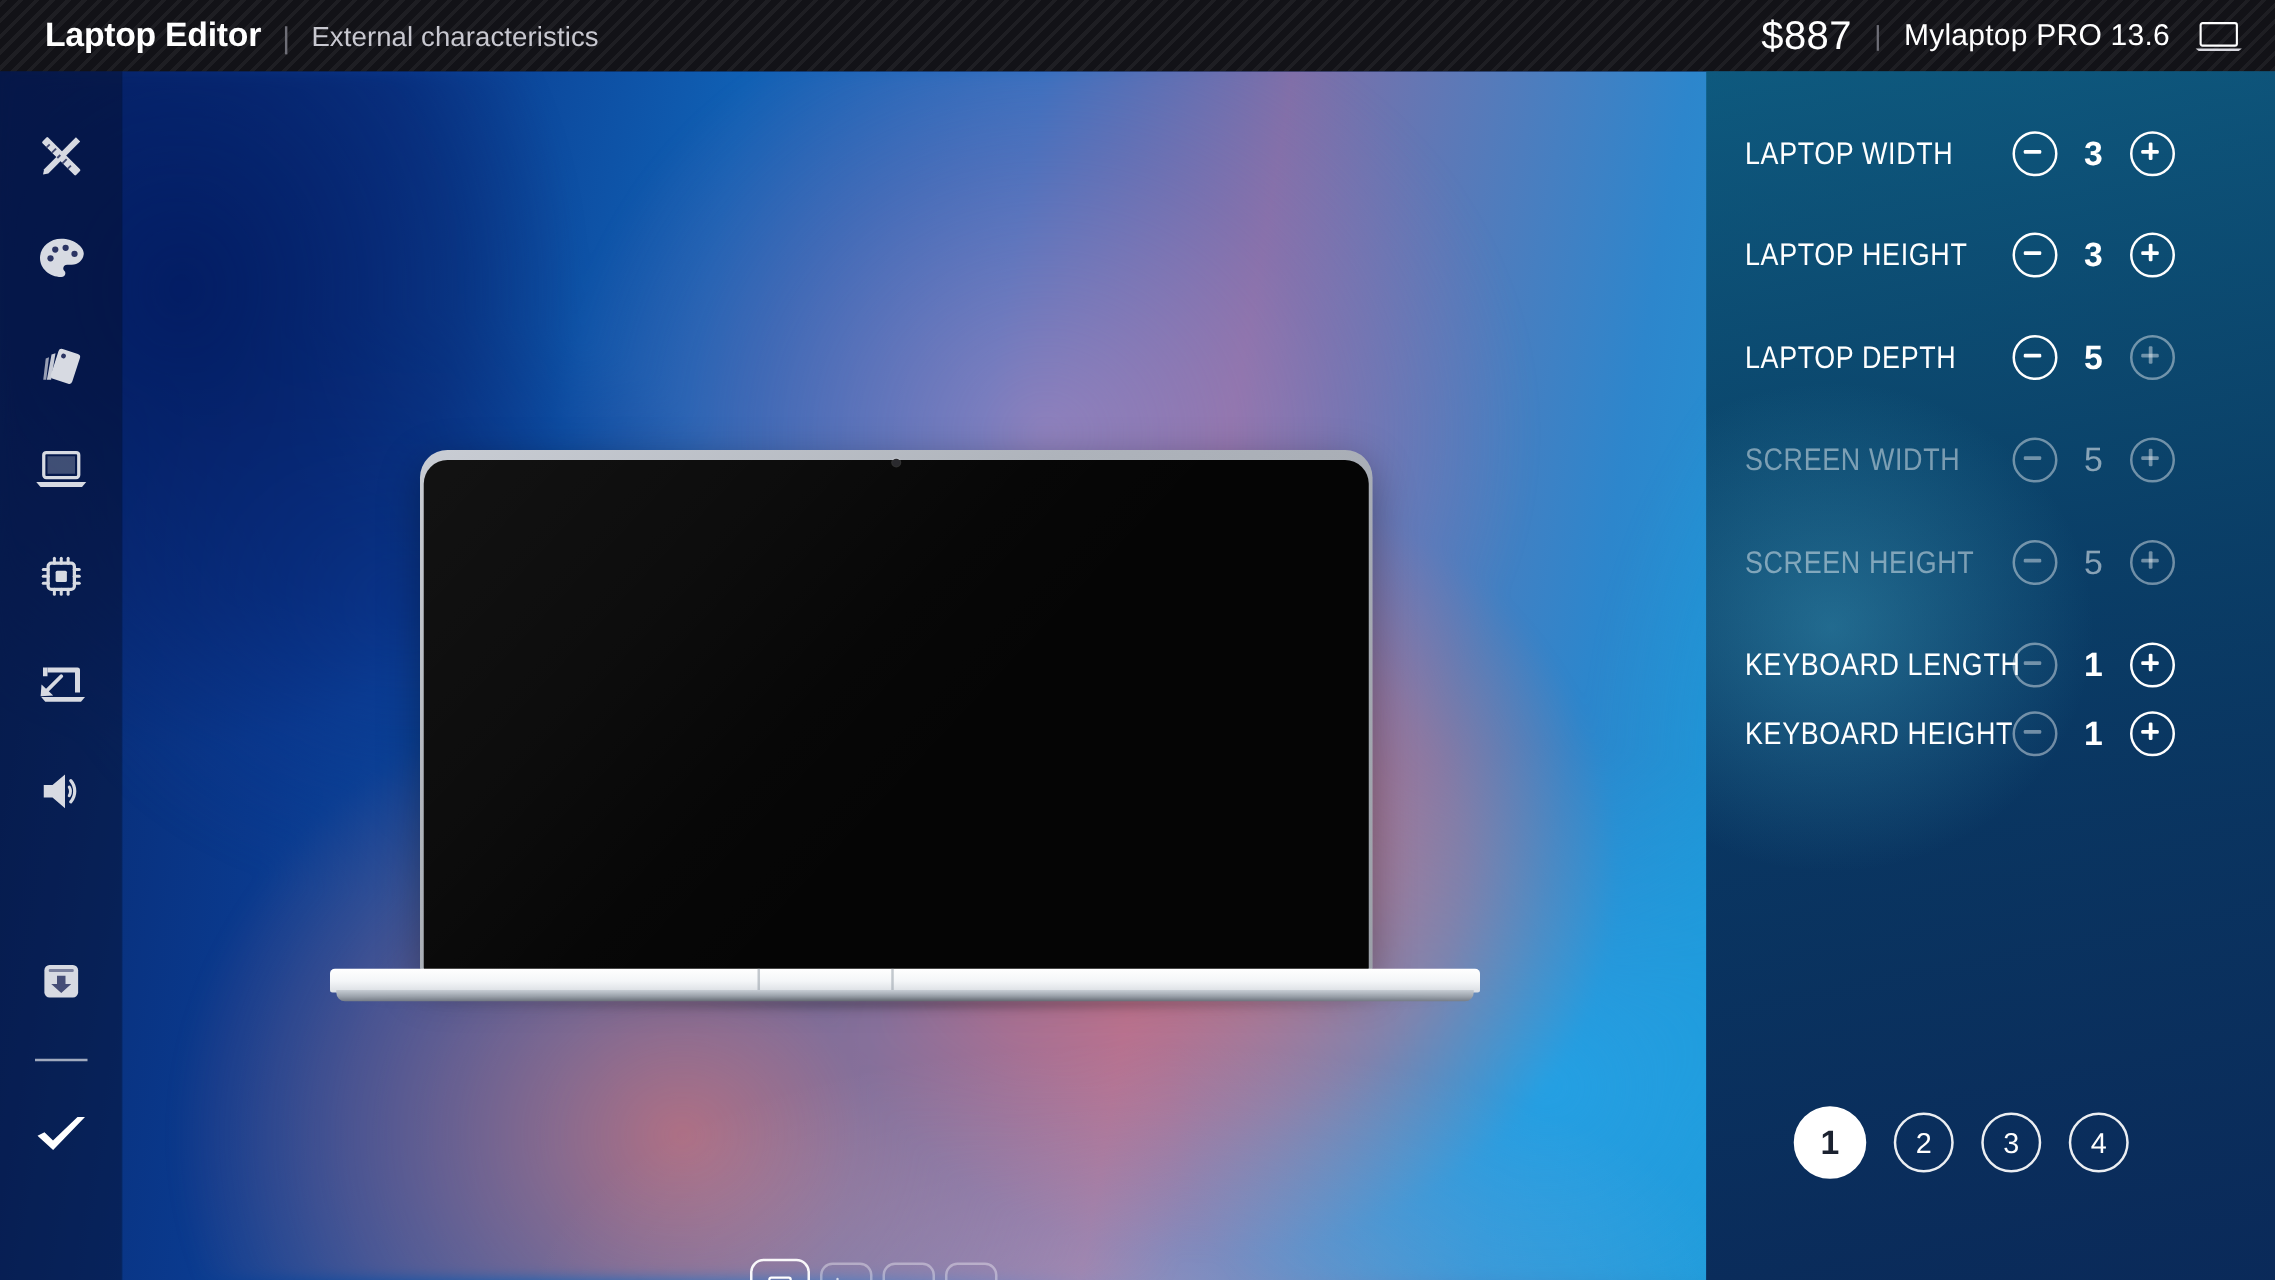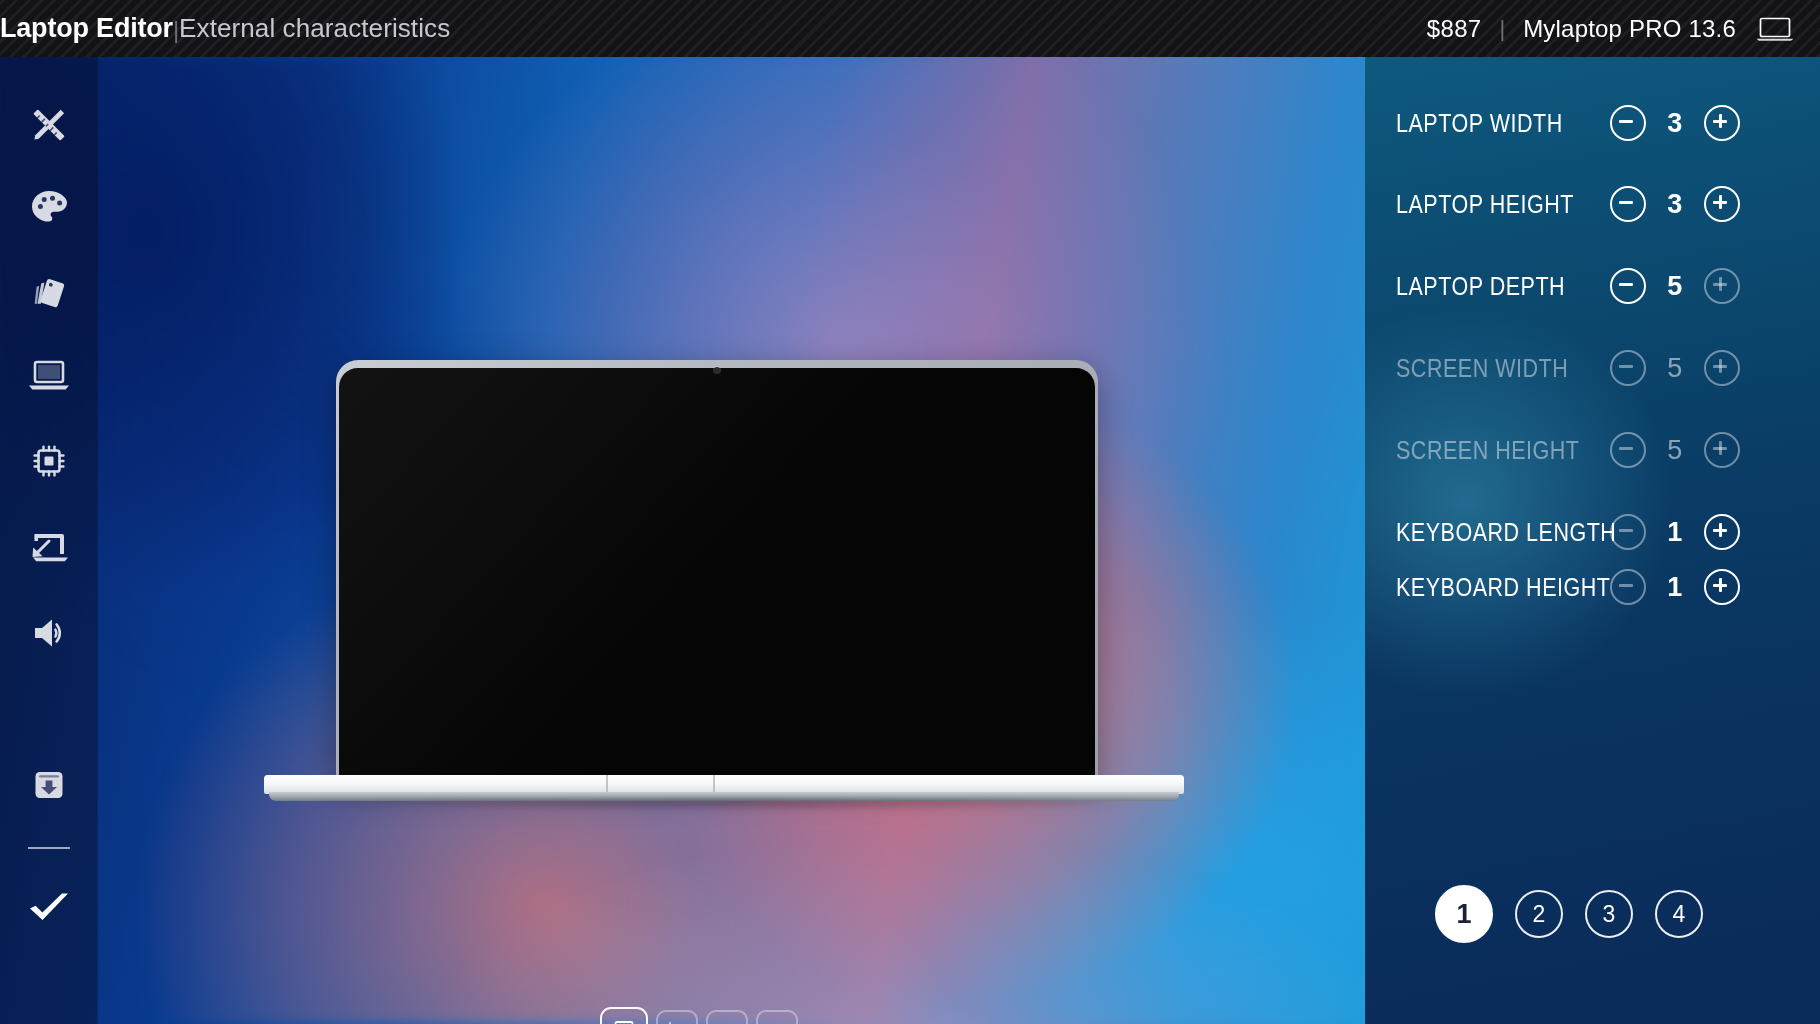--- a/index.html
+++ b/index.html
@@ -30,51 +30,53 @@
       rgba(255,255,255,0.0) 3px,
       rgba(255,255,255,0.0) 9px
     );
     display: flex;
     align-items: center;
     z-index: 40;
   }
   .hdr-left {
     display: flex;
     align-items: baseline;
+    padding-left: 36px;
+    gap: 17px;
   }
   .hdr-title {
     color: #ffffff;
     font-size: 27px;
     font-weight: bold;
     letter-spacing: -0.2px;
     white-space: nowrap;
   }
   .hdr-sep {
     color: #6e6e77;
     font-size: 24px;
     font-weight: 300;
     transform: translateY(1px);
   }
   .hdr-sub {
     color: #c8c8d0;
-    font-size: 26px;
+    font-size: 22px;
     font-weight: 300;
     letter-spacing: 0.1px;
     white-space: nowrap;
   }
   .hdr-right {
     margin-left: auto;
     display: flex;
     align-items: center;
     padding-right: 26px;
     gap: 18px;
   }
   .hdr-price {
     color: #ffffff;
-    font-size: 24px;
+    font-size: 32px;
     font-weight: 400;
     letter-spacing: 0.3px;
   }
   .hdr-sep2 {
     color: #6e6e77;
     font-size: 22px;
     font-weight: 300;
   }
   .hdr-model {
     color: #ffffff;

